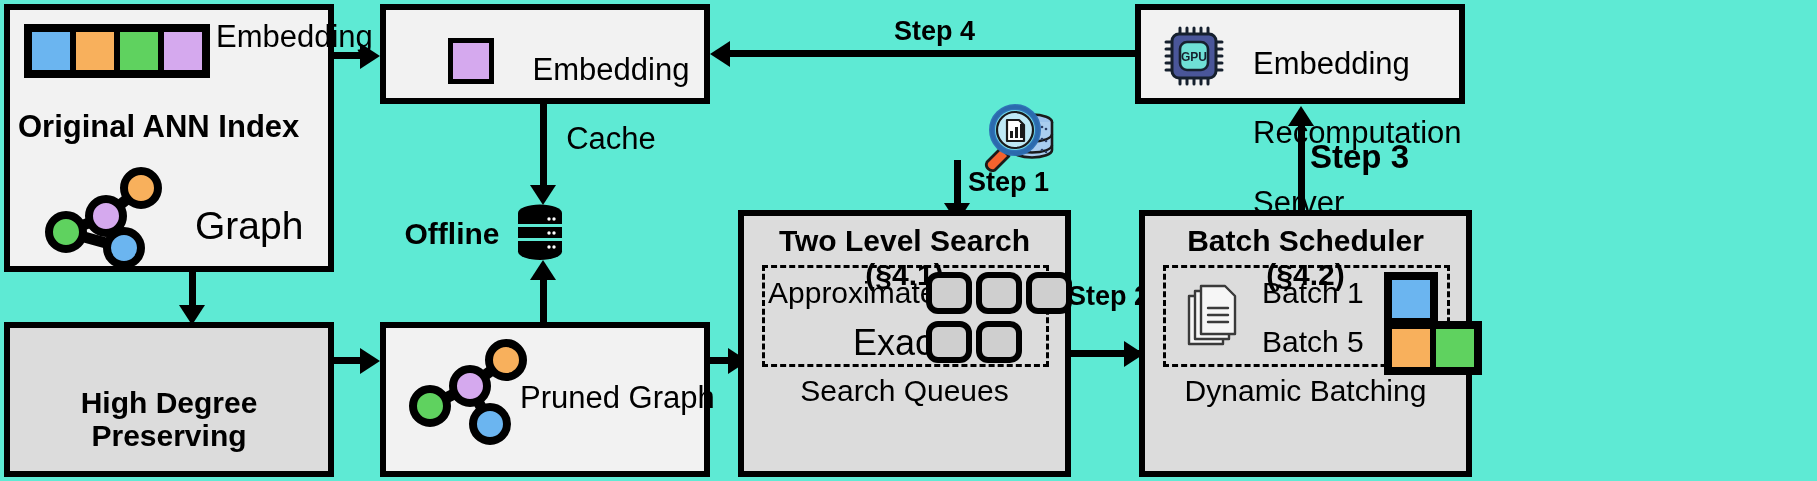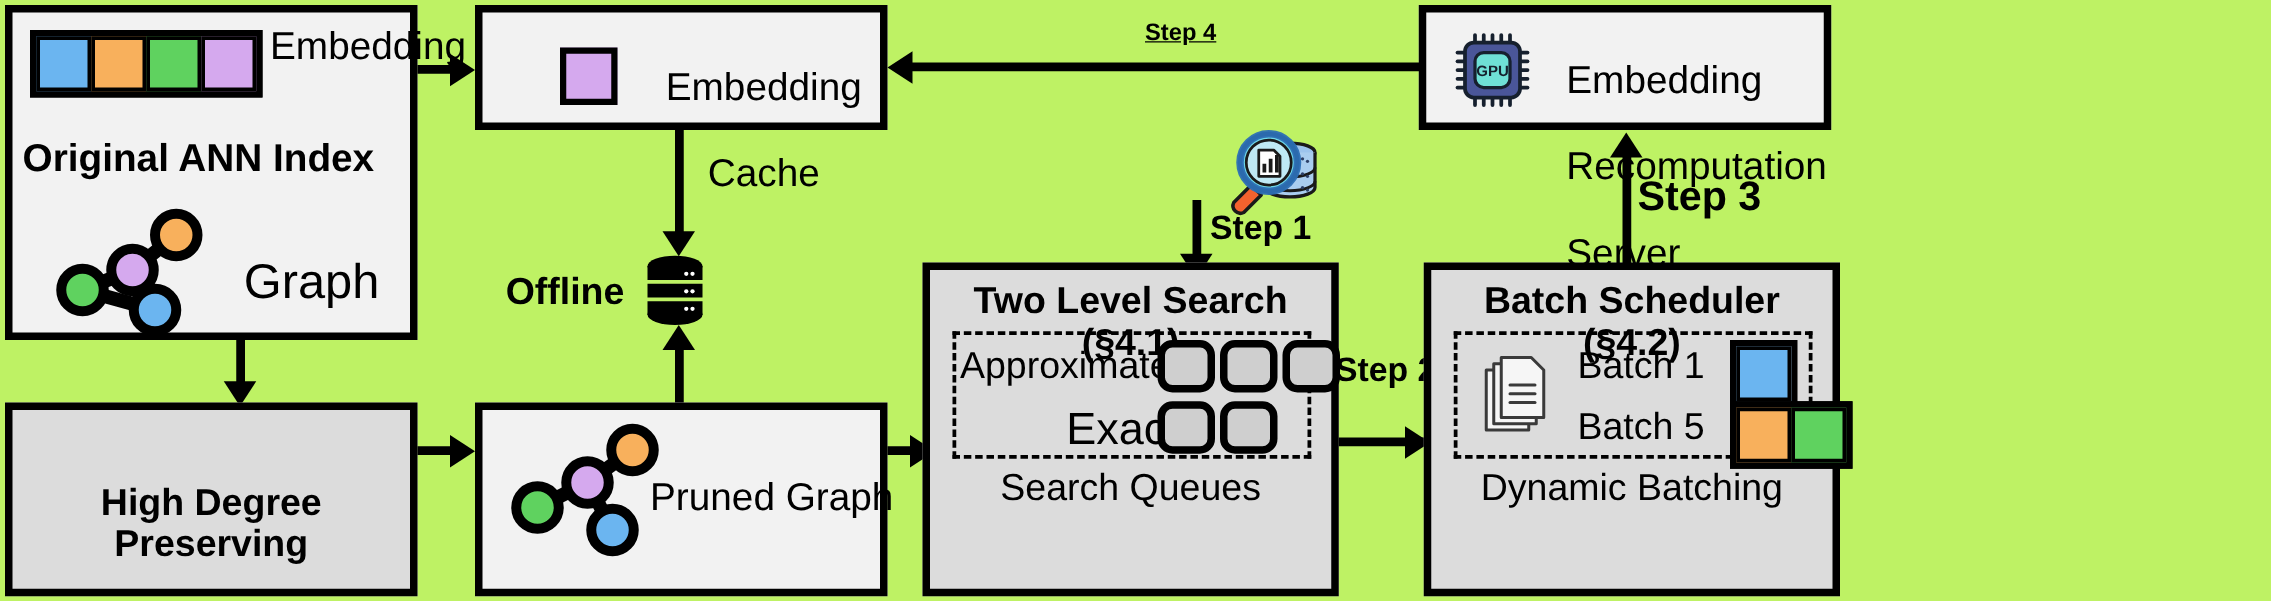--- a/index.html
+++ b/index.html
@@ -1,17 +1,17 @@
 <!DOCTYPE html>
 <html><head>
 <meta charset="utf-8">
 <style>
   html,body{margin:0;padding:0;background:#ffffff;}
   body{font-family:"Liberation Sans","DejaVu Sans",sans-serif;}
-  #canvas{position:relative;width:1817px;height:481px;background:#bef264;overflow:hidden;}
+  #canvas{position:relative;width:1817px;height:481px;background:#5eead4;overflow:hidden;}
 
   .box{position:absolute;border:6px solid #000;box-sizing:border-box;background:#f2f2f2;}
   .box.gray{background:#dcdcdc;}
   .lbl{position:absolute;color:#000;line-height:1.12;white-space:pre-line;}
   .bold{font-weight:bold;}
   .ctr{text-align:center;}
 
   
   .hline{position:absolute;background:#000;height:7px;}
   .vline{position:absolute;background:#000;width:7px;}
@@ -254,15 +254,15 @@
   </svg>
 
   <div class="lbl" style="left:1253px;top:12px;font-size:31px;">
     <span>Embedding</span><br>
     <span>Recomputation</span><br>
     <span>Server</span>
   </div>
 
   <div class="hline" style="left:718px;top:50px;width:418px;"></div>
   <div class="ar-l" style="left:710px;top:41px;"></div>
-  <div class="lbl bold" style="left:916px;top:16px;font-size:19px;text-decoration:underline;">Step 4</div>
+  <div class="lbl bold" style="left:894px;top:16px;font-size:27px;">Step 4</div>
 
 </div>
 
 </body></html>

